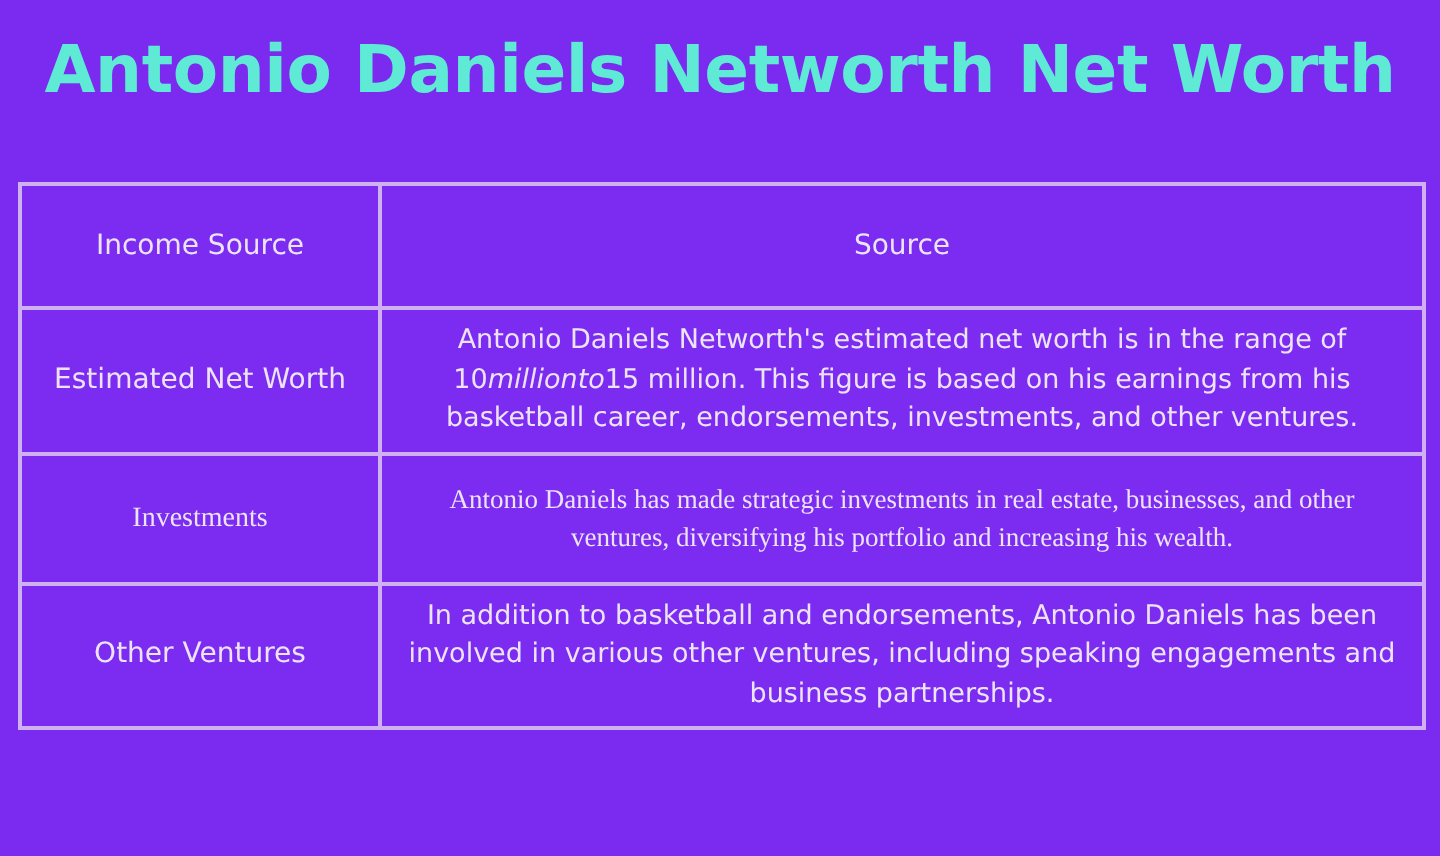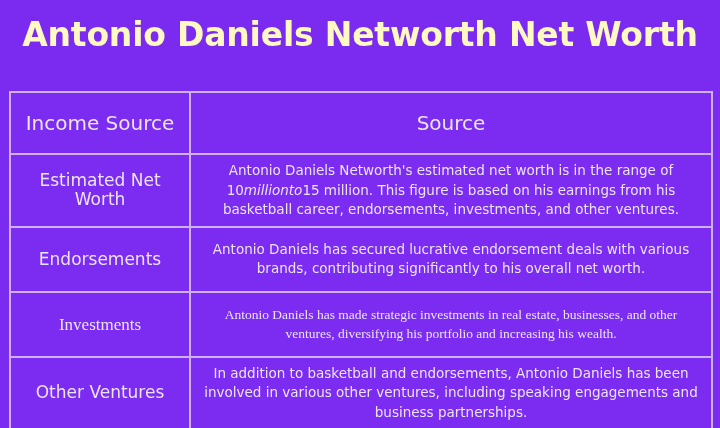--- a/index.html
+++ b/index.html
@@ -21,21 +21,21 @@
     background: #7a2bef;
     box-sizing: border-box;
   }
 
   .page-title {
     position: absolute;
     left: 0;
     top: 14px;
     width: 720px;
     text-align: center;
-    color: #fef9c3;
+    color: #5eead4;
     font-family: "DejaVu Sans", sans-serif;
     font-size: 33px;
     font-weight: bold;
     letter-spacing: -0.2px;
     line-height: 42px;
     white-space: nowrap;
   }
 
   .table-wrap {
     position: absolute;
@@ -59,28 +59,28 @@
     vertical-align: middle;
     padding: 6px 8px;
     box-sizing: border-box;
     background: #7b2cf0;
   }
 
   col.col-source { width: 180px; }
   col.col-details { width: 522px; }
 
   .hdr-cell {
-    font-size: 20px;
+    font-size: 14px;
     font-weight: normal;
     height: 62px;
     line-height: 20px;
   }
 
   .label-cell {
-    font-size: 17px;
+    font-size: 14px;
     line-height: 19px;
     padding-left: 4px;
     padding-right: 4px;
   }
 
   .detail-cell {
     font-size: 13.5px;
     line-height: 19.5px;
     padding-left: 14px;
     padding-right: 14px;
@@ -116,24 +116,20 @@
       </thead>
       <tbody>
 
         <tr class="row-net-worth">
           <td class="label-cell">Estimated Net Worth</td>
           <td class="detail-cell">
             <span>Antonio Daniels Networth's estimated net worth is in the range of 10</span><span class="math-frag">millionto</span><span>15 million. This figure is based on his earnings from his basketball career, endorsements, investments, and other ventures.</span>
           </td>
         </tr>
 
-        <tr class="row-endorsements">
-          <td class="label-cell">Endorsements</td>
-          <td class="detail-cell">Antonio Daniels has secured lucrative endorsement deals with various brands, contributing significantly to his overall net worth.</td>
-        </tr>
 
         <tr class="row-investments">
           <td class="label-cell">Investments</td>
           <td class="detail-cell">Antonio Daniels has made strategic investments in real estate, businesses, and other ventures, diversifying his portfolio and increasing his wealth.</td>
         </tr>
 
         <tr class="row-other">
           <td class="label-cell">Other Ventures</td>
           <td class="detail-cell">In addition to basketball and endorsements, Antonio Daniels has been involved in various other ventures, including speaking engagements and business partnerships.</td>
         </tr>

